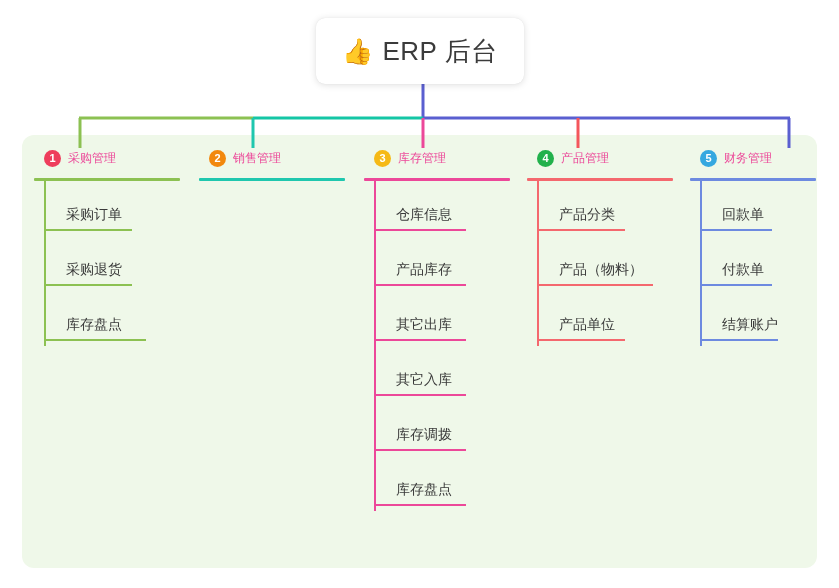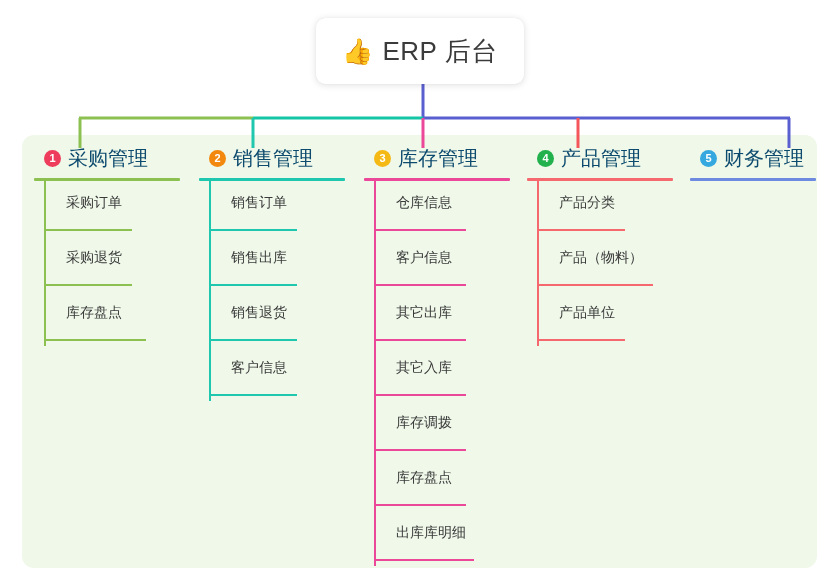--- a/index.html
+++ b/index.html
@@ -84,22 +84,22 @@
     height: 17px;
     border-radius: 50%;
     color: #ffffff;
     font-size: 11px;
     line-height: 17px;
     text-align: center;
     font-weight: 600;
     flex: none;
   }
   .col-title {
-    font-size: 20px;
-    color: #0c4a6e;
+    font-size: 12px;
+    color: #ec4899;
     white-space: nowrap;
   }
   .head-rule {
     height: 3px;
     margin-top: 8px;
     border-radius: 1px;
   }
 
   
   .children {
@@ -115,21 +115,21 @@
     width: 2px;
   }
   .child {
     position: relative;
     height: 55px;
     box-sizing: border-box;
   }
   .child .lbl {
     position: absolute;
     left: 22px;
-    bottom: 24px;
+    bottom: 12px;
     font-size: 14px;
     white-space: nowrap;
     color: #3a3a3a;
   }
   .child .underline {
     position: absolute;
     left: 0;
     bottom: 5px;
     height: 2px;
     width: 88px;
@@ -179,75 +179,52 @@
           <div class="underline" style="background: rgb(140, 193, 82); width: 102px;"></div>
         </div>
       </div>
     </div>
     <div class="column" style="left: 199px; width: 150px;">
       <div class="col-head">
         <span class="badge" style="background: rgb(242, 136, 13);">2</span>
         <span class="col-title">销售管理</span>
       </div>
       <div class="head-rule" style="background: rgb(31, 199, 174); width: 146px;"></div>
-      <div class="children">
-        <div class="spine" style="background: rgb(31, 199, 174);"></div>
-        <div class="child">
-          <span class="lbl">销售订单</span>
-          <div class="underline" style="background: rgb(31, 199, 174); width: 88px;"></div>
-        </div>
-        <div class="child">
-          <span class="lbl">销售出库</span>
-          <div class="underline" style="background: rgb(31, 199, 174); width: 88px;"></div>
-        </div>
-        <div class="child">
-          <span class="lbl">销售退货</span>
-          <div class="underline" style="background: rgb(31, 199, 174); width: 88px;"></div>
-        </div>
-        <div class="child">
-          <span class="lbl">客户信息</span>
-          <div class="underline" style="background: rgb(31, 199, 174); width: 88px;"></div>
-        </div>
-      </div>
     </div>
     <div class="column" style="left: 364px; width: 150px;">
       <div class="col-head">
         <span class="badge" style="background: rgb(245, 185, 22);">3</span>
         <span class="col-title">库存管理</span>
       </div>
       <div class="head-rule" style="background: rgb(236, 72, 153); width: 146px;"></div>
       <div class="children">
         <div class="spine" style="background: rgb(236, 72, 153);"></div>
         <div class="child">
           <span class="lbl">仓库信息</span>
           <div class="underline" style="background: rgb(236, 72, 153); width: 92px;"></div>
         </div>
         <div class="child">
-          <span class="lbl">客户信息</span>
+          <span class="lbl">产品库存</span>
           <div class="underline" style="background: rgb(236, 72, 153); width: 92px;"></div>
         </div>
         <div class="child">
           <span class="lbl">其它出库</span>
           <div class="underline" style="background: rgb(236, 72, 153); width: 92px;"></div>
         </div>
         <div class="child">
           <span class="lbl">其它入库</span>
           <div class="underline" style="background: rgb(236, 72, 153); width: 92px;"></div>
         </div>
         <div class="child">
           <span class="lbl">库存调拨</span>
           <div class="underline" style="background: rgb(236, 72, 153); width: 92px;"></div>
         </div>
         <div class="child">
           <span class="lbl">库存盘点</span>
           <div class="underline" style="background: rgb(236, 72, 153); width: 92px;"></div>
-        </div>
-        <div class="child">
-          <span class="lbl">出库库明细</span>
-          <div class="underline" style="background: rgb(236, 72, 153); width: 100px;"></div>
         </div>
       </div>
     </div>
     <div class="column" style="left: 527px; width: 150px;">
       <div class="col-head">
         <span class="badge" style="background: rgb(34, 177, 76);">4</span>
         <span class="col-title">产品管理</span>
       </div>
       <div class="head-rule" style="background: rgb(244, 104, 110); width: 146px;"></div>
       <div class="children">
@@ -265,14 +242,29 @@
           <div class="underline" style="background: rgb(244, 104, 110); width: 88px;"></div>
         </div>
       </div>
     </div>
     <div class="column" style="left: 690px; width: 130px;">
       <div class="col-head">
         <span class="badge" style="background: rgb(53, 168, 224);">5</span>
         <span class="col-title">财务管理</span>
       </div>
       <div class="head-rule" style="background: rgb(109, 138, 224); width: 126px;"></div>
+      <div class="children">
+        <div class="spine" style="background: rgb(109, 138, 224);"></div>
+        <div class="child">
+          <span class="lbl">回款单</span>
+          <div class="underline" style="background: rgb(109, 138, 224); width: 72px;"></div>
+        </div>
+        <div class="child">
+          <span class="lbl">付款单</span>
+          <div class="underline" style="background: rgb(109, 138, 224); width: 72px;"></div>
+        </div>
+        <div class="child">
+          <span class="lbl">结算账户</span>
+          <div class="underline" style="background: rgb(109, 138, 224); width: 78px;"></div>
+        </div>
+      </div>
     </div>
   </div>
 
 </body></html>

